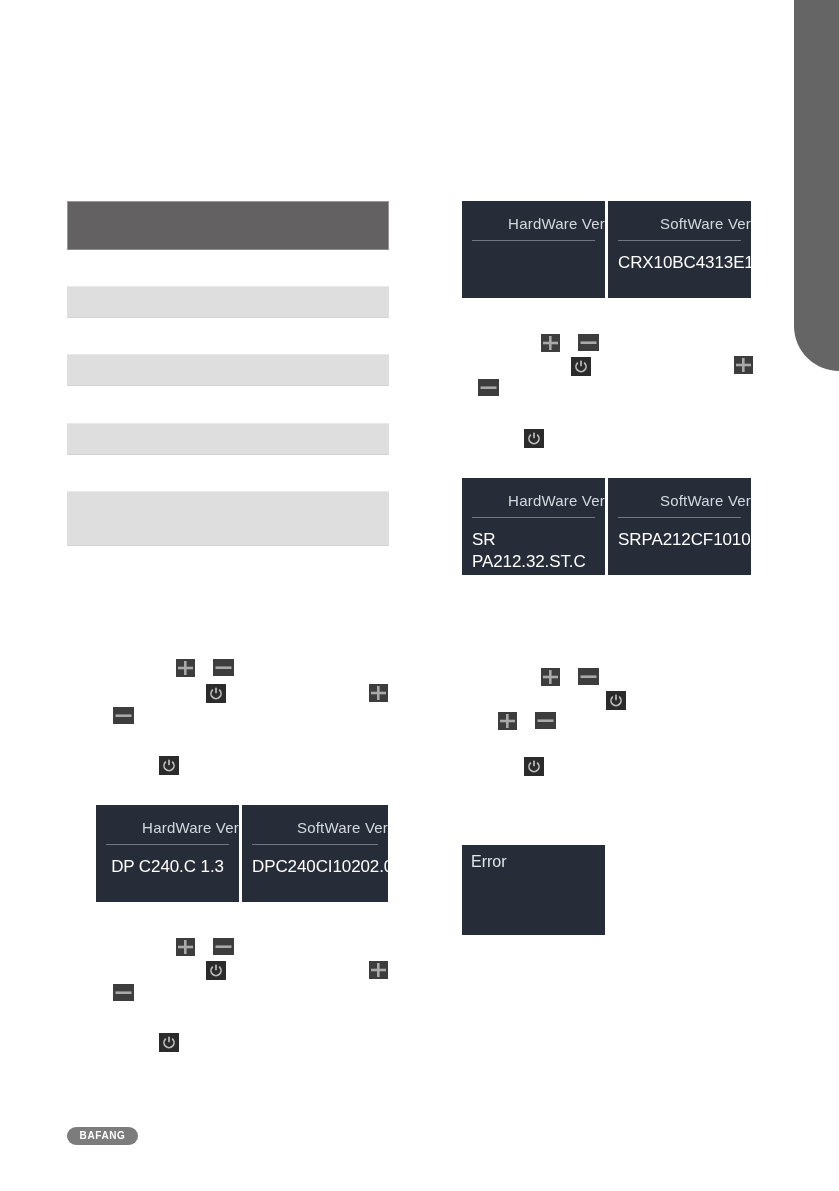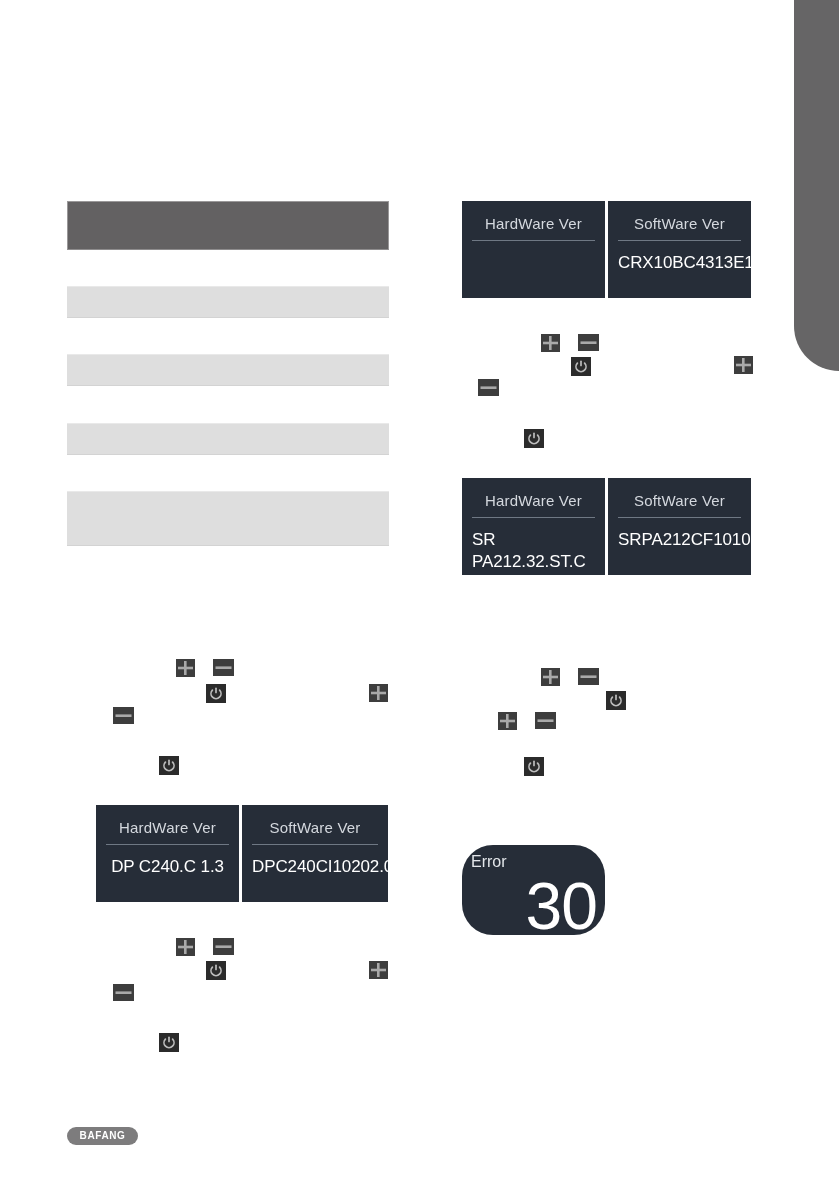--- a/index.html
+++ b/index.html
@@ -56,21 +56,21 @@
   }
   .panel {
     background: #262d38;
     box-sizing: border-box;
     position: relative;
     overflow: hidden;
   }
   .panel-label {
     color: #d4d8de;
     font-size: 15px;
-    text-align: center;
+    text-align: right;
     letter-spacing: 0.2px;
     padding-top: 14px;
   }
   .panel-divider {
     height: 1px;
     background: #6f7884;
     margin: 8px auto 0 auto;
     width: 86%;
   }
   .panel-value {
@@ -84,21 +84,20 @@
   .panel-value.left-align {
     text-align: left;
     padding-left: 10px;
   }
 
   
   .panel-error {
     background: #262d38;
     box-sizing: border-box;
     position: relative;
-    border-radius: 31px;
   }
   .error-caption {
     position: absolute;
     top: 8px;
     left: 9px;
     color: #e3e6ea;
     font-size: 16px;
   }
   .error-number {
     position: absolute;
@@ -190,21 +189,20 @@
   <div class="panel" style="width:146px;height:97px;">
     <div class="panel-label">SoftWare Ver</div>
     <div class="panel-divider"></div>
     <div class="panel-value left-align">DPC240CI10202.0</div>
   </div>
 </div>
 
 <div class="panel-pair" style="left:462px; top:845px;">
   <div class="panel-error" style="width:143px;height:90px;">
     <div class="error-caption">Error</div>
-    <div class="error-number">30</div>
   </div>
 </div>
 
 <div id="keys-layer">
     <span class="key" style="left: 541px; top: 334px;">
       <svg width="19" height="18" viewBox="0 0 19 18">
         <rect x="0" y="0" width="19" height="18" fill="#3d3d3d"></rect>
         <rect x="8" y="2" width="2.6" height="14" fill="#a9a9a9"></rect>
         <rect x="2" y="7.7" width="15" height="2.6" fill="#a9a9a9"></rect>
       </svg>

